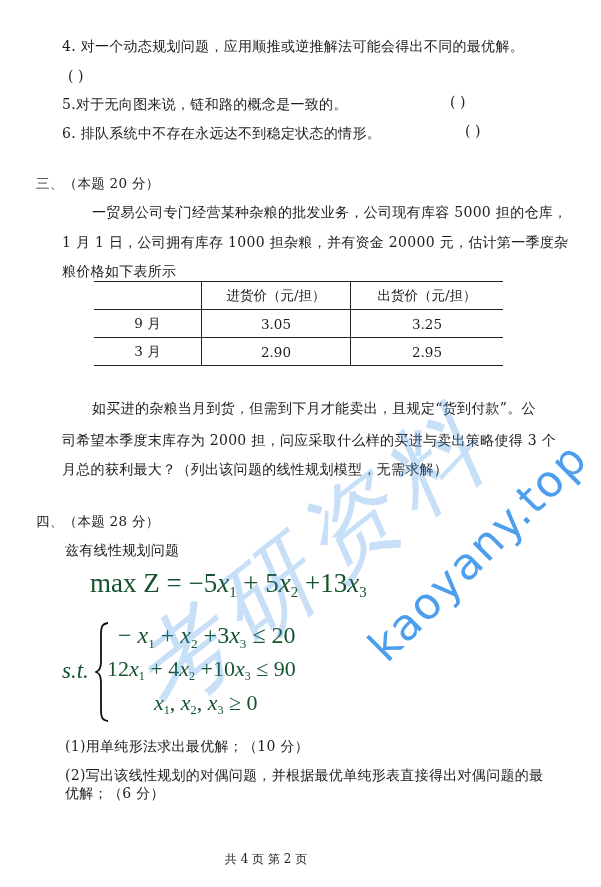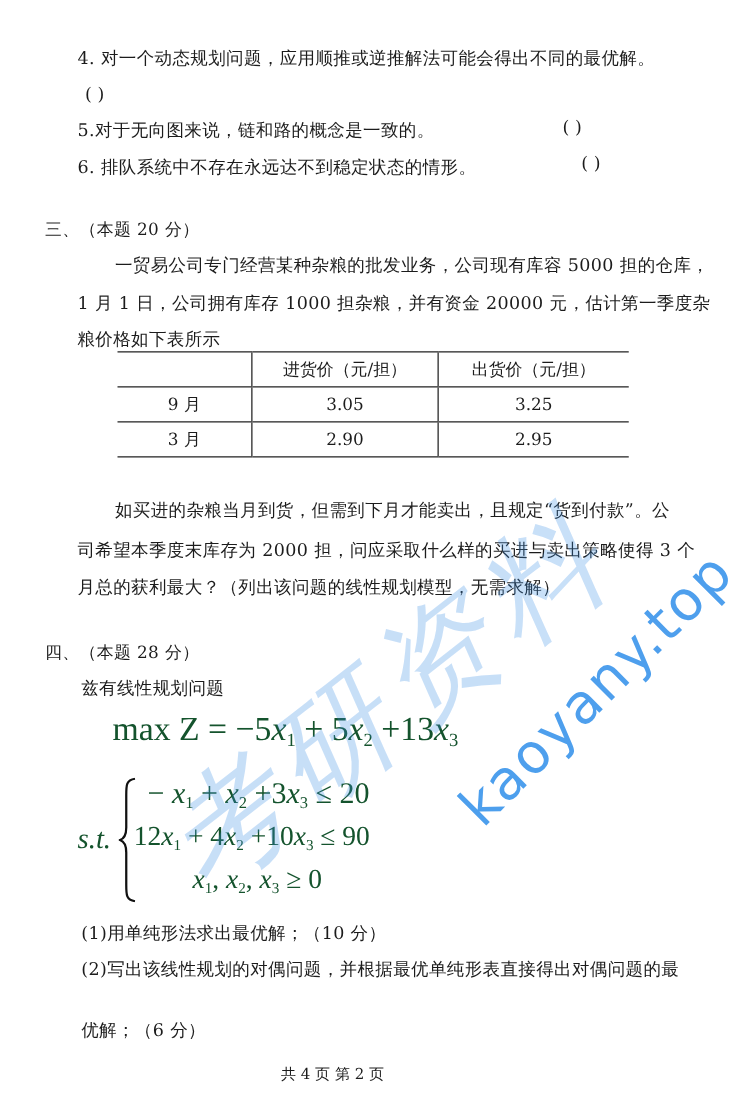--- a/index.html
+++ b/index.html
@@ -83,18 +83,18 @@
 </div>
 <div class="math" style="left:107px;top:656px;font-size:22px;">
   <span>12</span><i>x</i><sub>1</sub><span> + 4</span><i>x</i><sub>2</sub><span> +10</span><i>x</i><sub>3</sub><span> ≤ 90</span>
 </div>
 <div class="math" style="left:154px;top:690px;font-size:22px;">
   <span></span><i>x</i><sub>1</sub><span>, </span><i>x</i><sub>2</sub><span>, </span><i>x</i><sub>3</sub><span> ≥ 0</span>
 </div>
 
 <div class="line" style="left:65px;top:738px;">(1)用单纯形法求出最优解；（10 分）</div>
 <div class="line" style="left:65px;top:767px;">(2)写出该线性规划的对偶问题，并根据最优单纯形表直接得出对偶问题的最</div>
-<div class="line" style="left:65px;top:816px;">优解；（6 分）</div>
+<div class="line" style="left:65px;top:785px;">优解；（6 分）</div>
 
 <div class="footer">共 4 页   第 2 页</div>
 
 <div class="wm-text wm-cn">考研资料</div>
 <div class="wm-text wm-url">kaoyany.top</div>
 
 </body></html>

